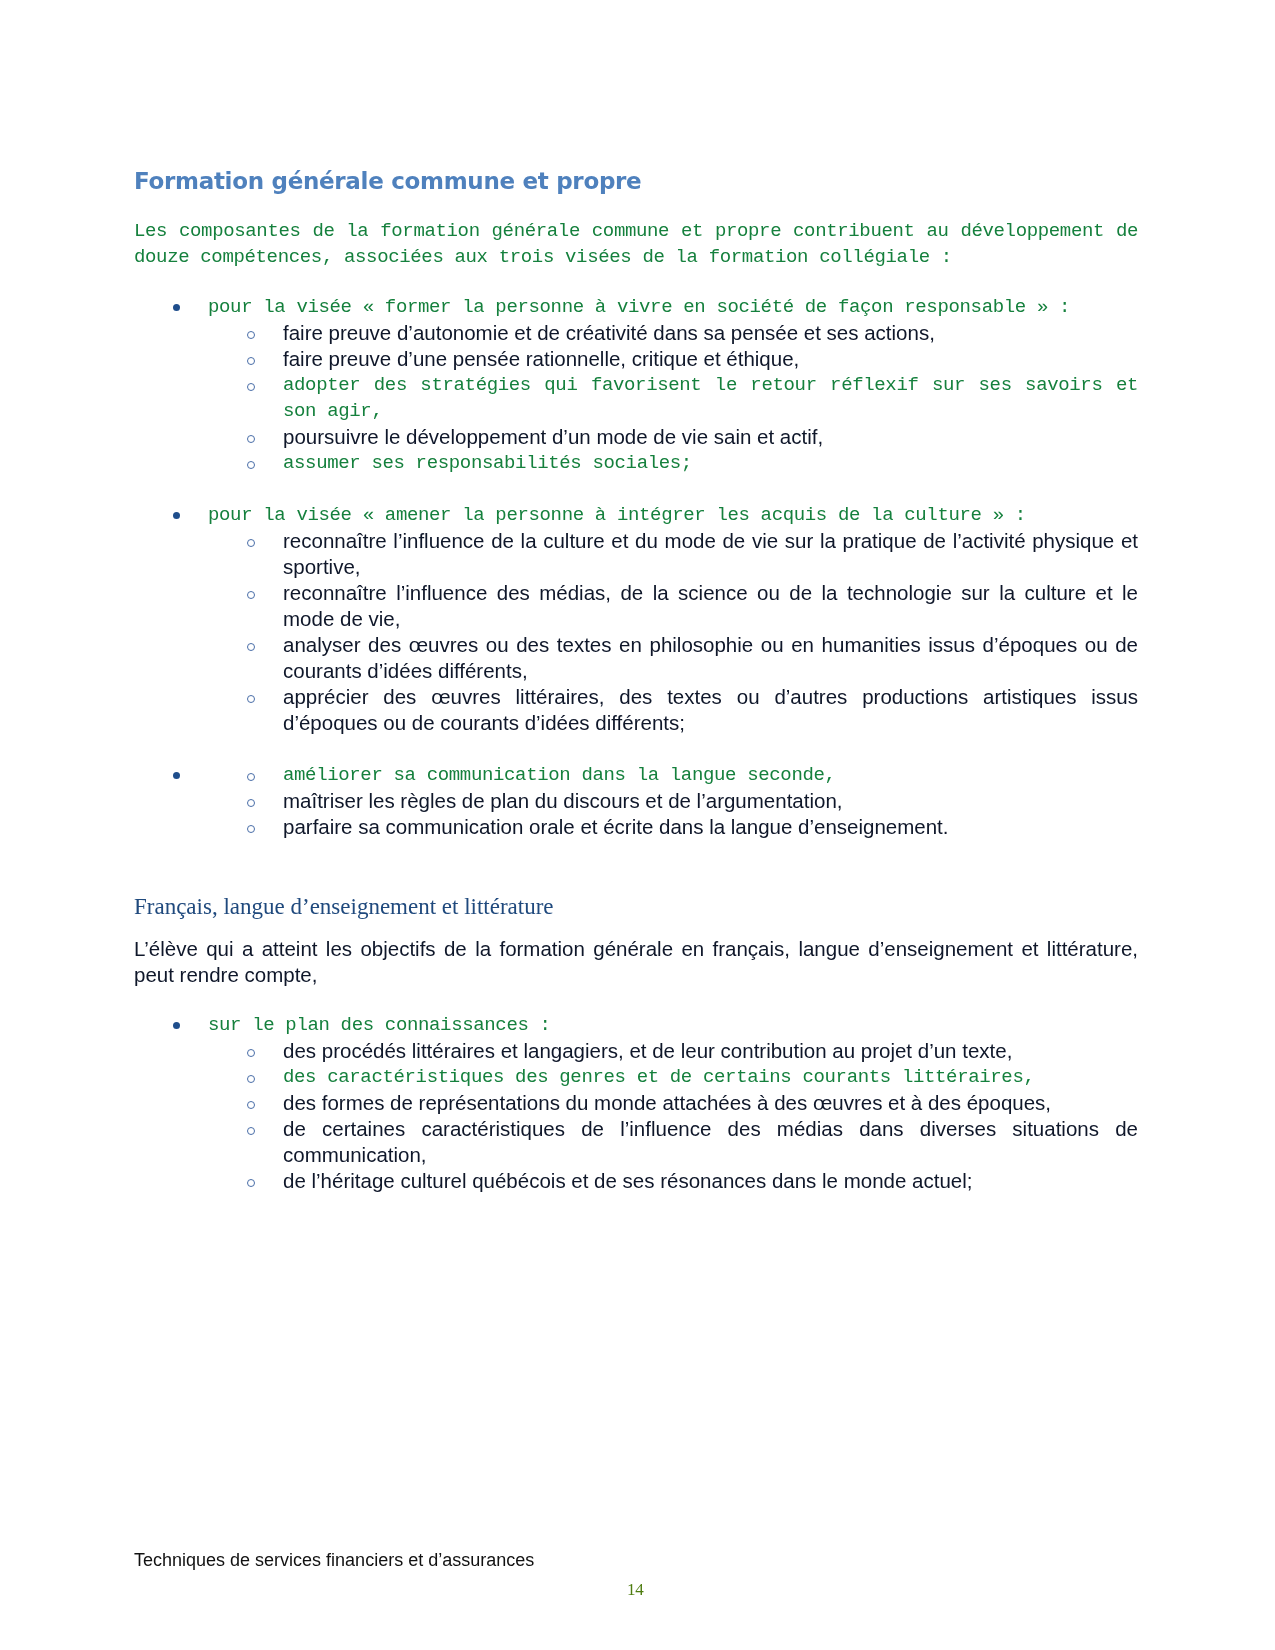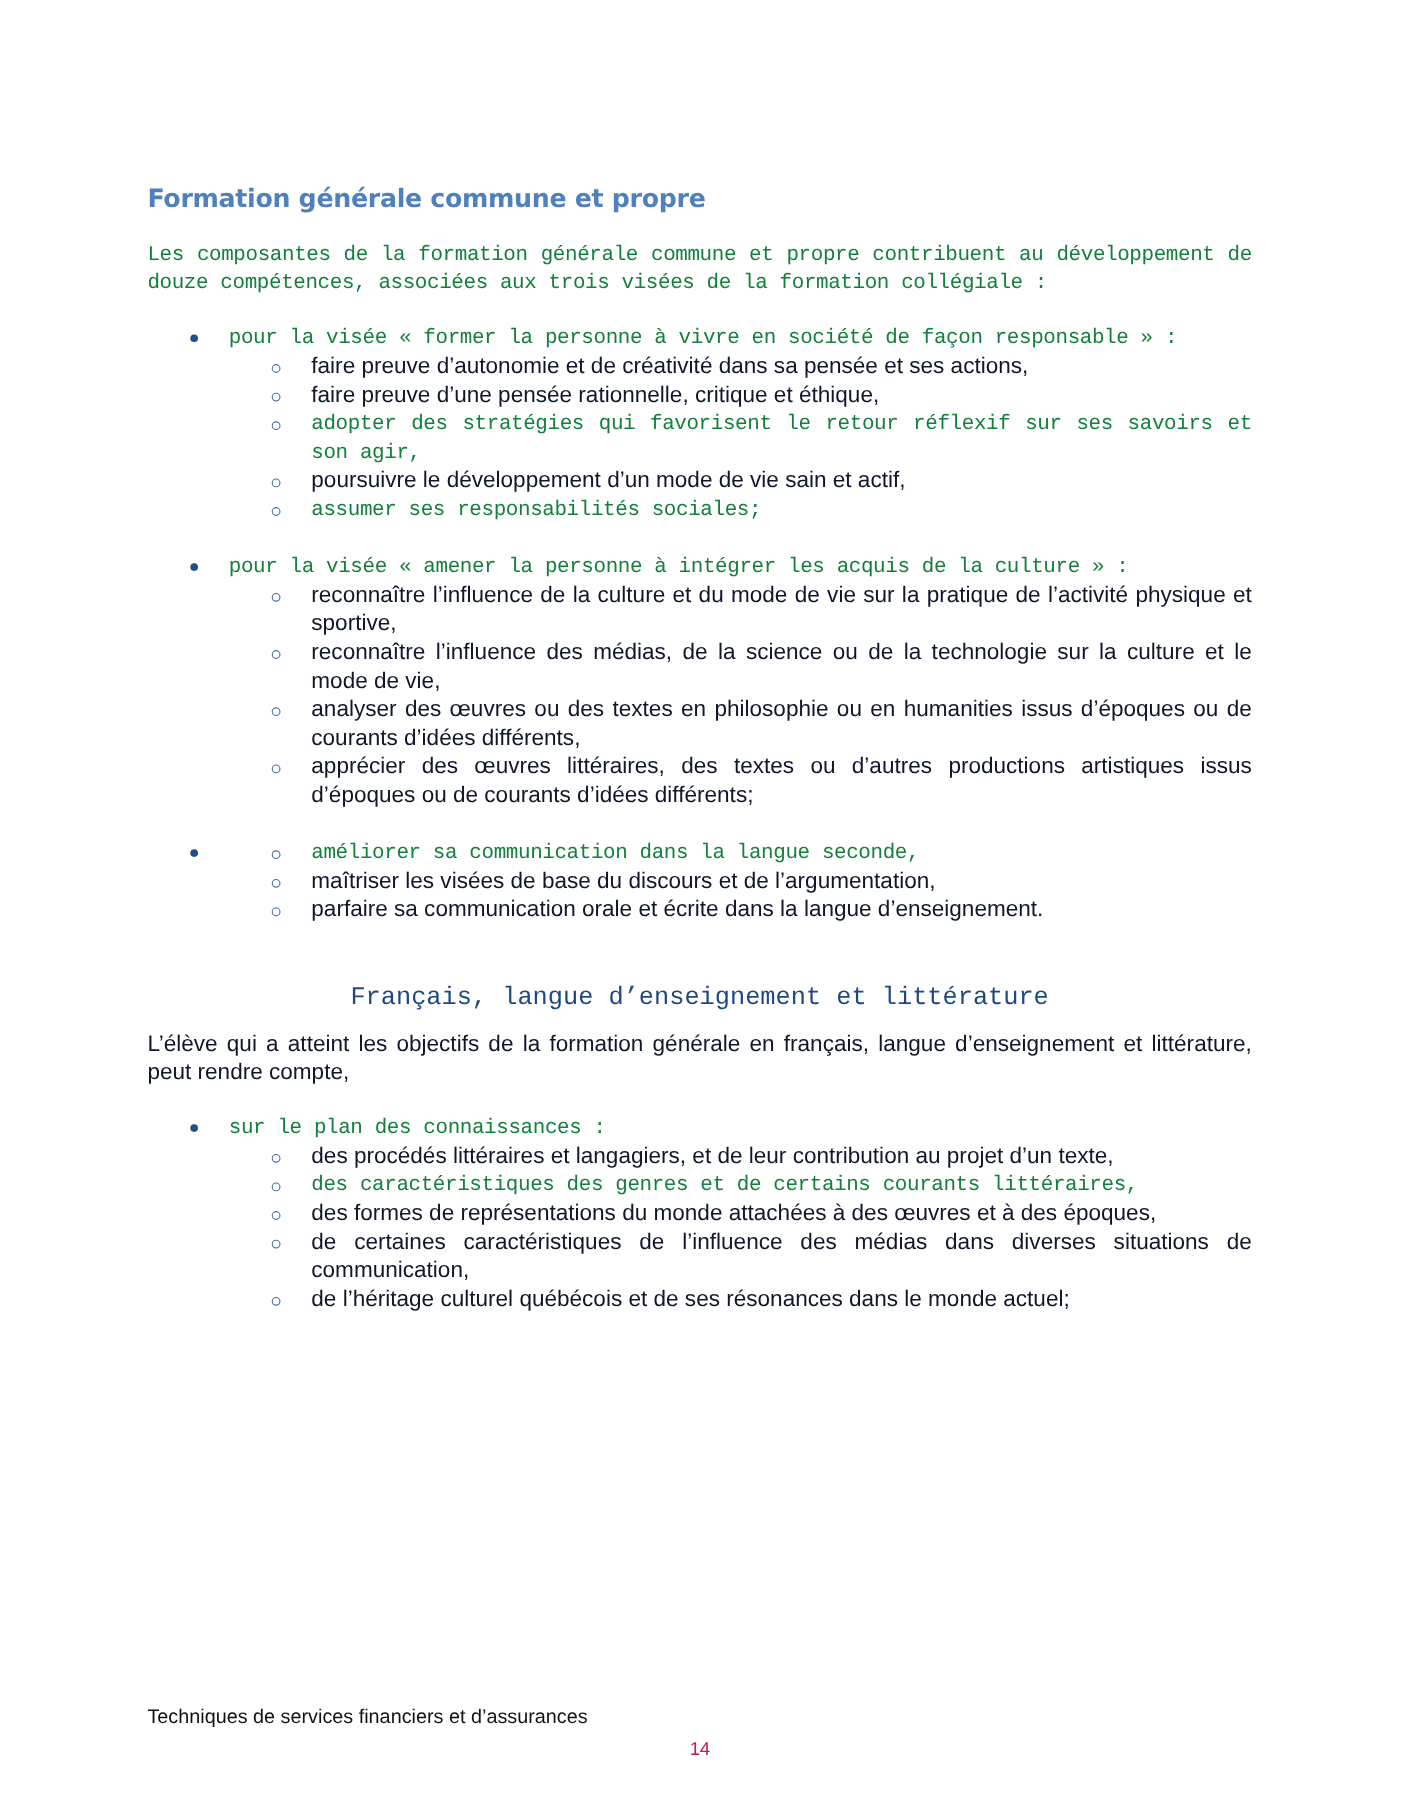--- a/index.html
+++ b/index.html
@@ -12,41 +12,41 @@
   }
   .para-dj {
     font-family: Liberation Mono, monospace; font-size: 19px; line-height: 26px;
     color: #15803d; text-align: justify; margin: 0; letter-spacing: -0.35px;
   }
   .para-lib {
     font-family: "Liberation Sans", sans-serif; font-size: 20.5px; line-height: 26px;
     color: #0f172a; text-align: justify; margin: 0;
   }
   .h2 {
-    font-family: Liberation Mono, monospace; font-size: 23px; font-weight: normal;
-    line-height: 30px; margin: 0 0 14px 0; text-align: center;
+    font-family: Liberation Serif, serif; font-size: 23px; font-weight: normal;
+    line-height: 30px; margin: 0 0 14px 0;
   }
   ul.l1 { list-style: none; margin: 0; padding: 0; }
   ul.l1 > li { position: relative; padding-left: 74px; }
   .b1 { position: absolute; left: 39px; top: 10px; width: 7px; height: 7px; border-radius: 50%; }
   ul.l2 { list-style: none; margin: 0; padding: 0; }
   ul.l2 > li { position: relative; padding-left: 75px; margin-left: 0; }
   .b2 {
     position: absolute; left: 39px; top: 11px; width: 8px; height: 8px; border-radius: 50%;
     border: 1.3px solid; box-sizing: border-box;
   }
   .gap-big { height: 24px; }
   .gap-mid { height: 26px; }
   .footer-title {
     position: absolute; left: 134px; top: 1550px; font-family: "Liberation Sans", sans-serif;
     font-size: 18px; color: #111;
   }
   .page-num {
-    position: absolute; left: 627px; top: 1580px; font-family: Liberation Sans, sans-serif;
-    font-size: 17px; color: #be185d; letter-spacing: -0.3px;
+    position: absolute; left: 627px; top: 1580px; font-family: Liberation Serif, serif;
+    font-size: 17px; color: #4d7c0f; letter-spacing: -0.3px;
   }
   .item-text { display: block; }
 </style>
 </head>
 <body>
 
 <div class="page">
   <div class="content">
 
     <h1 class="h1" style="color:#4f81bd">Formation générale commune et propre</h1>
@@ -115,21 +115,21 @@
 
       <li>
         <span class="b1" style="background:#1f4e8c"></span>
         <ul class="l2">
           <li>
               <span class="b2" style="border-color:#4a6ea8"></span>
               <span class="para-dj item-text">améliorer sa communication dans la langue seconde,</span>
             </li>
           <li>
               <span class="b2" style="border-color:#4a6ea8"></span>
-              <span class="para-lib item-text">maîtriser les visées de base du discours et de l’argumentation,</span>
+              <span class="para-lib item-text">maîtriser les règles de plan du discours et de l’argumentation,</span>
             </li>
           <li>
               <span class="b2" style="border-color:#4a6ea8"></span>
               <span class="para-lib item-text">parfaire sa communication orale et écrite dans la langue d’enseignement.</span>
             </li>
         </ul>
       </li>
     </ul>
 
     <div style="height:52px"></div>

